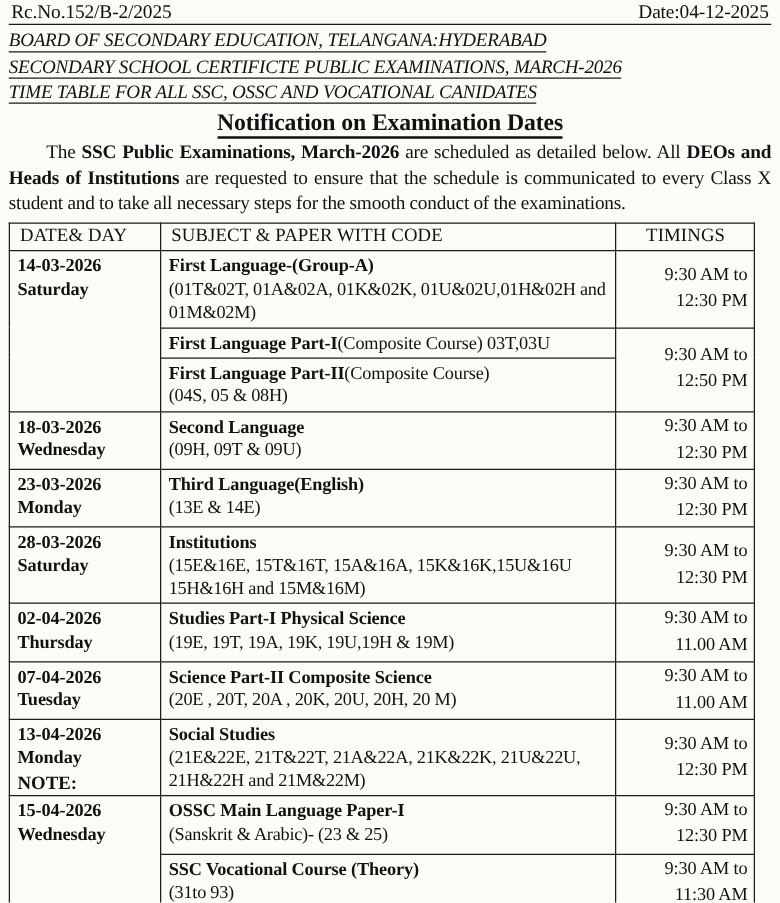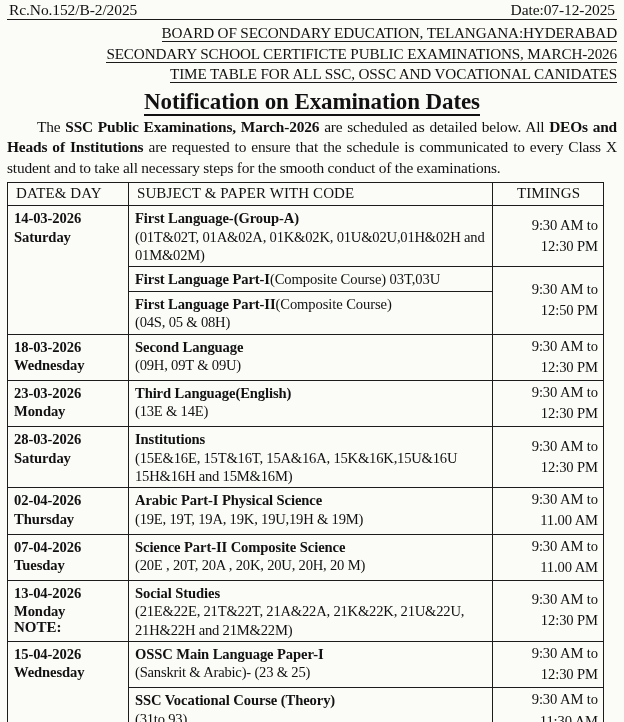--- a/index.html
+++ b/index.html
@@ -33,40 +33,41 @@
     line-height: 1.05;
     padding: 2px 2px 1px 2px;
     border-bottom: 1.6px solid #1a1a1a;
     letter-spacing: -0.1px;
   }
   .ref-line .rc { white-space: nowrap; }
   .ref-line .dt { white-space: nowrap; }
 
   
   .hdr-block {
-    text-align: right;
+    text-align: left;
     margin-top: 3px;
+    font-style: italic;
   }
   .hdr-line {
     display: block;
     font-size: 15.2px;
     line-height: 1.34;
     white-space: nowrap;
     letter-spacing: -0.15px;
   }
   .hdr-line > span {
     border-bottom: 1.5px solid #1a1a1a;
     padding-bottom: 0px;
   }
 
   .notif-title {
     text-align: center;
     margin-top: 4px;
     margin-bottom: 1px;
-    font-size: 23px;
+    font-size: 19px;
     font-weight: bold;
     line-height: 1.2;
     letter-spacing: -0.1px;
   }
   .notif-title > span {
     border-bottom: 2px solid #111;
   }
 
   
   .para {
@@ -149,21 +150,21 @@
     letter-spacing: 0px;
   }
 </style>
 </head>
 <body>
 
 <div class="page">
 
   <div class="ref-line">
     <span class="rc">Rc.No.152/B-2/2025</span>
-    <span class="dt">Date:07-12-2025</span>
+    <span class="dt">Date:04-12-2025</span>
   </div>
 
   <div class="hdr-block">
     <div class="hdr-line"><span>BOARD OF SECONDARY EDUCATION, TELANGANA:HYDERABAD</span></div>
     <div class="hdr-line"><span>SECONDARY SCHOOL CERTIFICTE PUBLIC EXAMINATIONS, MARCH-2026</span></div>
     <div class="hdr-line"><span>TIME TABLE FOR ALL SSC, OSSC AND VOCATIONAL CANIDATES</span></div>
   </div>
 
   <div class="notif-title"><span>Notification on Examination Dates</span></div>
 
@@ -258,21 +259,21 @@
           <span class="t">12:30 PM</span>
         </td>
       </tr>
 
       <tr>
         <td class="date-cell">
           <span class="dd">02-04-2026</span>
           <span class="dd">Thursday</span>
         </td>
         <td class="subj-cell">
-          <span class="subj-title">Arabic Part-I Physical Science</span>
+          <span class="subj-title">Studies Part-I Physical Science</span>
           <span class="subj-codes">(19E, 19T, 19A, 19K, 19U,19H &amp; 19M)</span>
         </td>
         <td class="time-cell">
           <span class="t">9:30 AM to</span>
           <span class="t">11.00 AM</span>
         </td>
       </tr>
 
       <tr>
         <td class="date-cell">

